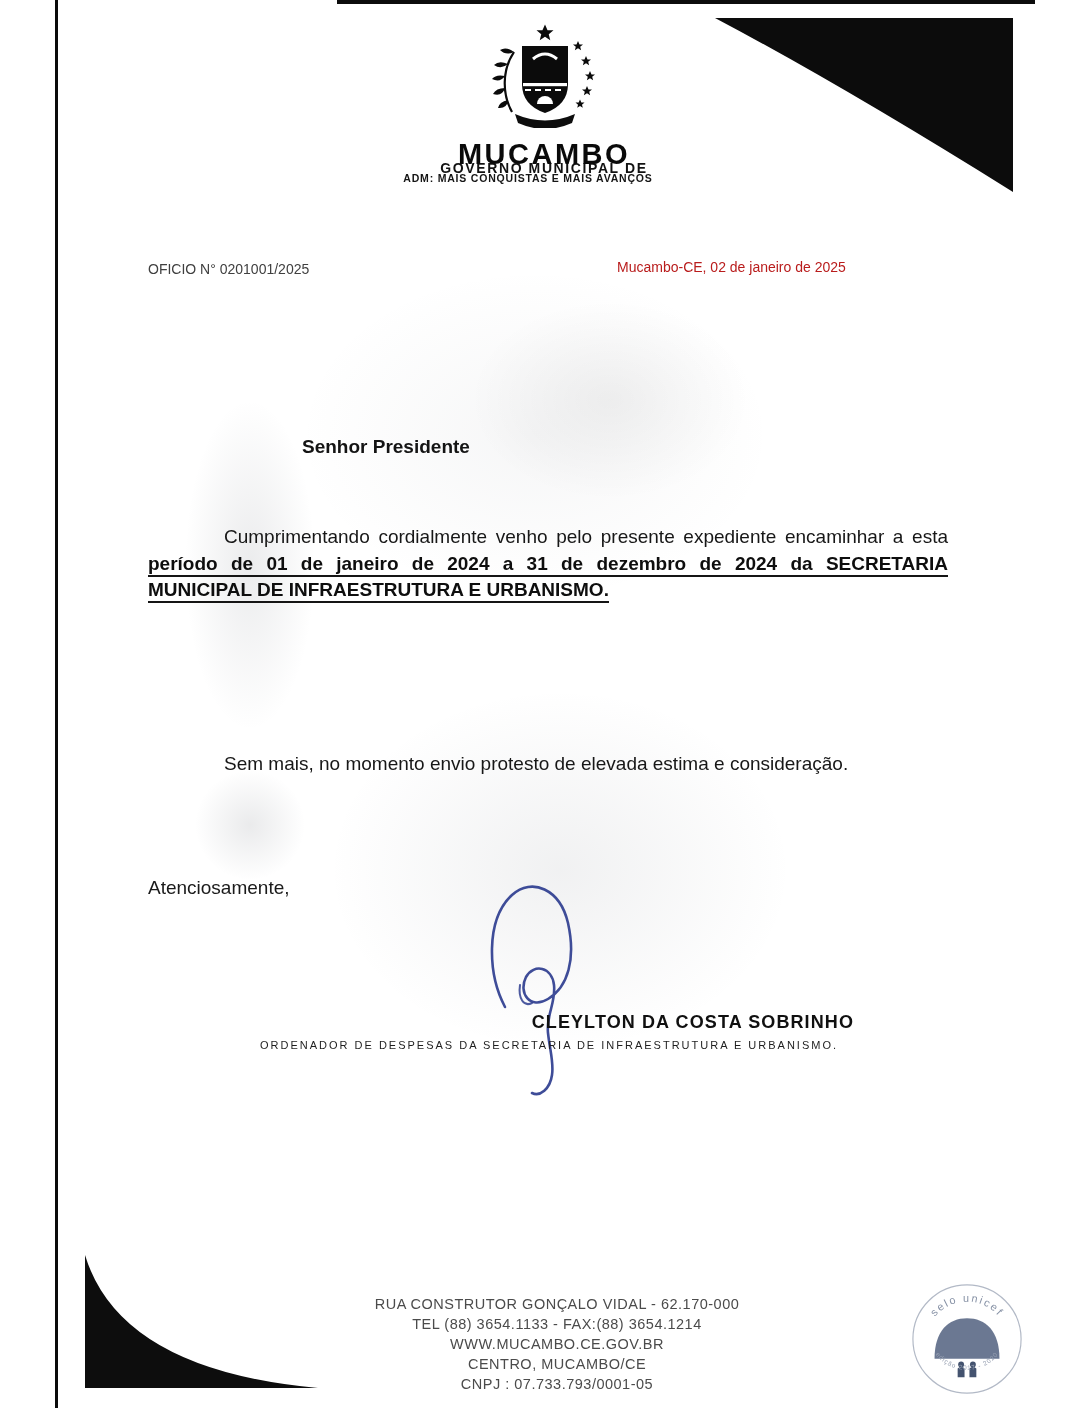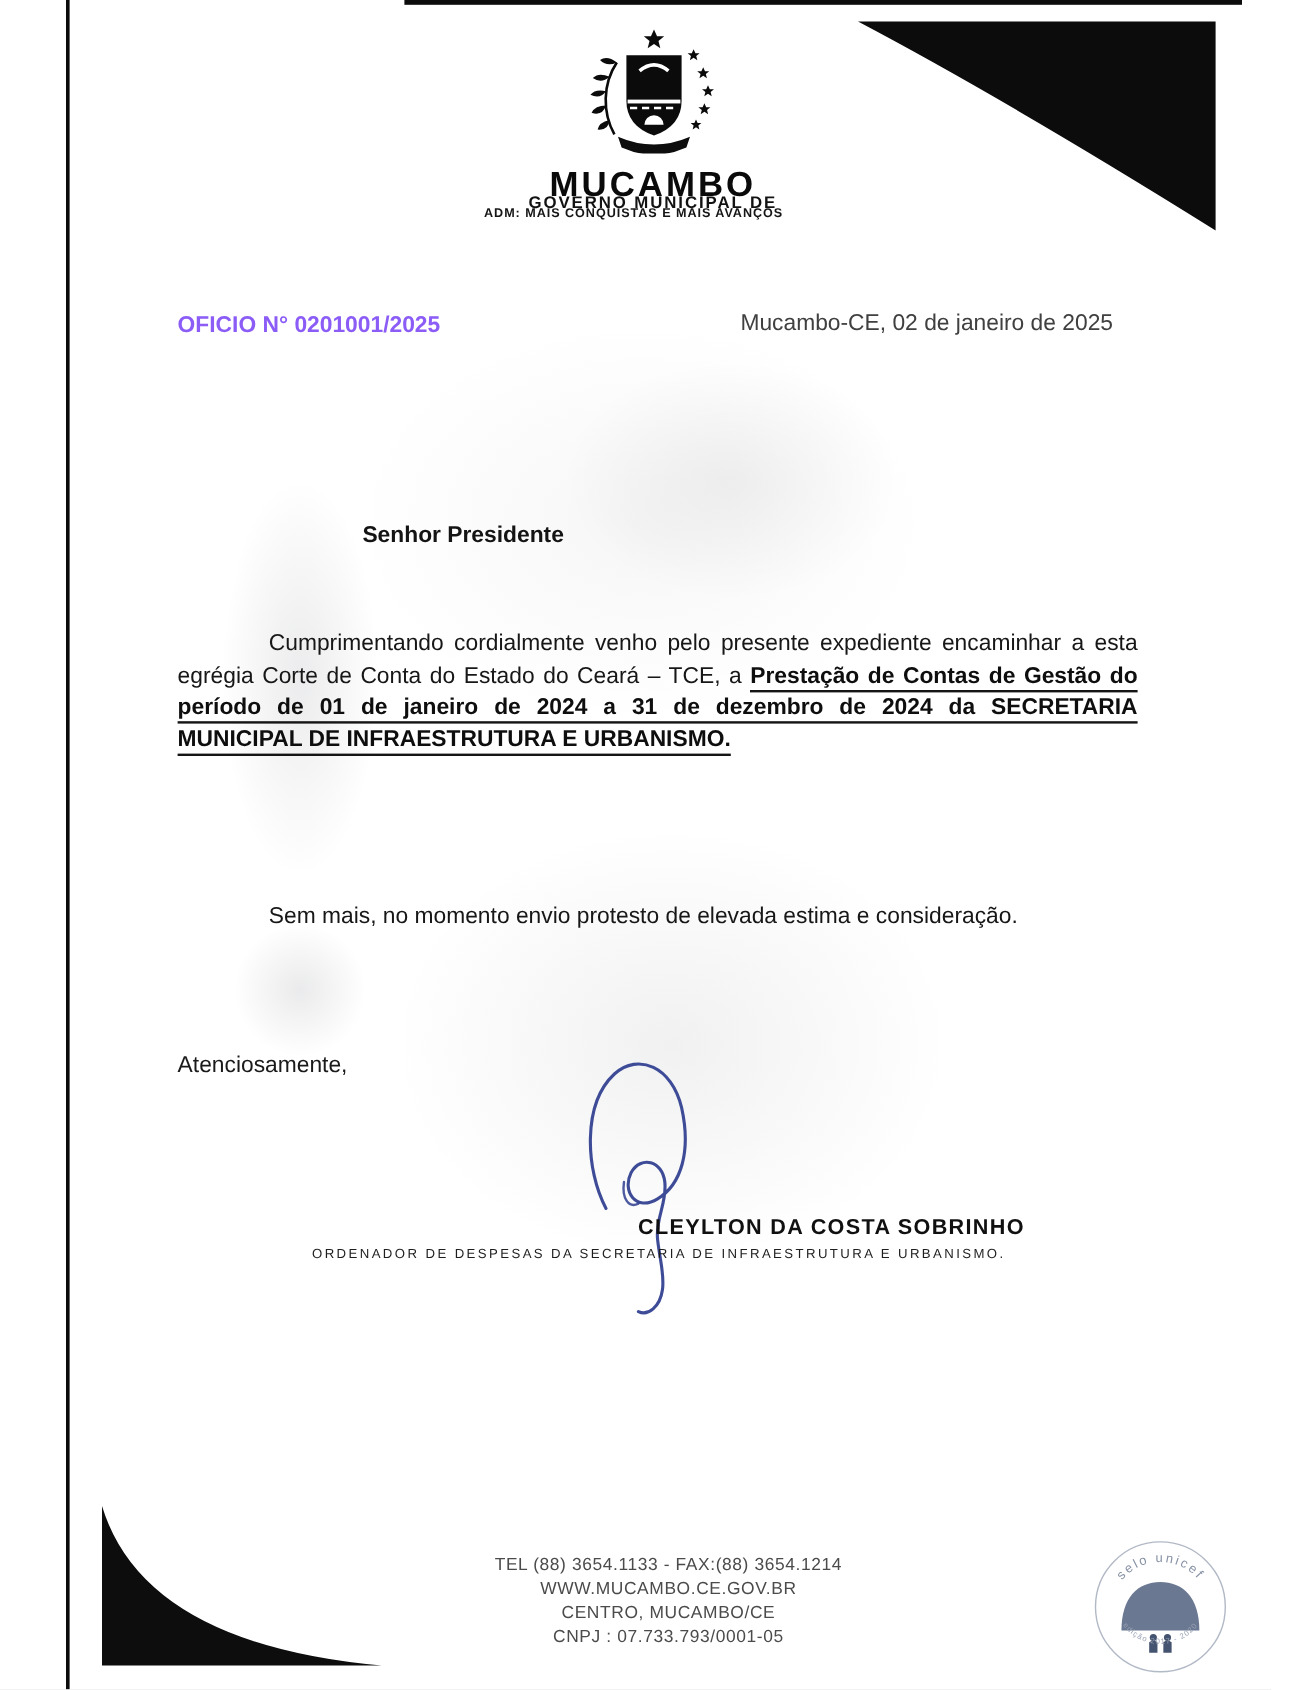--- a/index.html
+++ b/index.html
@@ -11,22 +11,22 @@
   .abs{position:absolute;}
   
   .edge-line{left:55px;top:0;width:3px;height:1408px;background:#0b0b0b;}
   .top-bar{left:337px;top:0;width:698px;height:4px;background:#0c0c0c;}
   .smudge{pointer-events:none;border-radius:50%;}
   
   .org-line{left:0;top:124px;width:1088px;text-align:center;font-size:14px;font-weight:bold;letter-spacing:1.6px;color:#121212;margin-top:36px;}
   .org-name{left:0;top:138px;width:1088px;text-align:center;font-size:29px;font-weight:bold;letter-spacing:2.5px;color:#0a0a0a;}
   .slogan{left:0;top:172px;width:1056px;text-align:center;font-size:10.5px;font-weight:bold;letter-spacing:0.8px;color:#151515;}
   
-  .ref-number{left:148px;top:261px;font-size:19px;color:#8b5cf6;font-weight:bold;}
-  .ref-date{left:617px;top:259px;font-size:19px;color:#404040;}
+  .ref-number{left:148px;top:261px;font-size:14px;color:#404040;}
+  .ref-date{left:617px;top:259px;font-size:14px;color:#b91c1c;}
   
   .salutation{left:302px;top:436px;font-size:19px;font-weight:bold;color:#141414;}
   .para{left:148px;top:524px;width:800px;font-size:19px;line-height:26.5px;color:#171717;}
   .pline{text-align:justify;text-align-last:justify;}
   .pline.last{text-align:left;text-align-last:left;}
   .indent{text-indent:76px;}
   .emph{font-weight:bold;border-bottom:2.5px solid #151515;padding-bottom:1px;color:#0e0e0e;}
   .para2{left:148px;top:753px;width:800px;font-size:19px;color:#171717;text-indent:76px;}
   .closing{left:148px;top:877px;font-size:19px;color:#1a1a1a;}
   
@@ -88,37 +88,37 @@
     <div class="abs slogan">ADM: MAIS CONQUISTAS E MAIS AVANÇOS</div>
   </header>
 
   <div class="abs ref-number">OFICIO N° 0201001/2025</div>
   <div class="abs ref-date">Mucambo-CE, 02 de janeiro de 2025</div>
 
   <div class="abs salutation">Senhor Presidente</div>
 
   <div class="abs para">
     <div class="pline indent">Cumprimentando cordialmente venho pelo presente expediente encaminhar a esta</div>
-    <div class="pline"><span>egrégia Corte de Conta do Estado do Ceará – TCE, a </span><span class="emph">Prestação de Contas de Gestão do</span></div>
     <div class="pline"><span class="emph">período de 01 de janeiro de 2024 a 31 de dezembro de 2024 da SECRETARIA</span></div>
     <div class="pline last"><span class="emph">MUNICIPAL DE INFRAESTRUTURA E URBANISMO.</span></div>
   </div>
 
   <div class="abs para2">Sem mais, no momento envio protesto de elevada estima e consideração.</div>
   <div class="abs closing">Atenciosamente,</div>
 
   <svg class="abs" style="left:460px;top:875px;" width="140" height="230" viewBox="0 0 140 230">
     <path d="M45,132 C28,100 25,45 52,20 C72,2 100,14 108,48 C116,84 108,112 88,124 C70,135 58,118 66,102 C74,88 92,92 94,110 C96,128 86,140 88,158 C90,176 94,188 92,200 C90,214 80,222 72,218" fill="none" stroke-width="2.6" stroke-linecap="round" opacity="0.92" stroke="#2e3d8f"></path>
     <path d="M60,110 C58,124 64,132 72,128" fill="none" stroke-width="2" stroke-linecap="round" opacity="0.85" stroke="#2e3d8f"></path>
   </svg>
 
   <div class="abs sig-name">CLEYLTON DA COSTA SOBRINHO</div>
   <div class="abs sig-role">ORDENADOR DE DESPESAS DA SECRETARIA DE INFRAESTRUTURA E URBANISMO.</div>
 
   <div class="abs footer">
+    <div>RUA CONSTRUTOR GONÇALO VIDAL - 62.170-000</div>
     <div>TEL (88) 3654.1133 - FAX:(88) 3654.1214</div>
     <div>WWW.MUCAMBO.CE.GOV.BR</div>
     <div>CENTRO, MUCAMBO/CE</div>
     <div>CNPJ : 07.733.793/0001-05</div>
   </div>
 
   <svg class="abs" style="left:908px;top:1280px;" width="118" height="118" viewBox="0 0 120 120">
     <circle cx="60" cy="60" r="55" fill="none" stroke="#98a1b3" stroke-width="1.2" opacity="0.75"></circle>
     <path d="M27,80 C27,52 41,39 60,39 C79,39 93,52 93,80 Z" fill="#51607f" opacity="0.85"></path>
     <g fill="#44536f">

